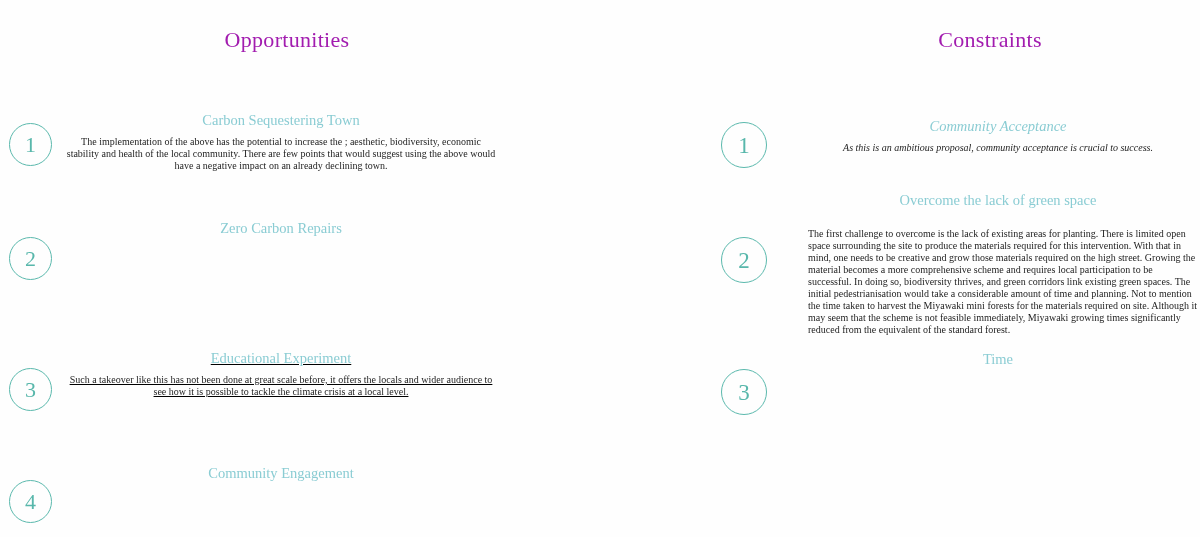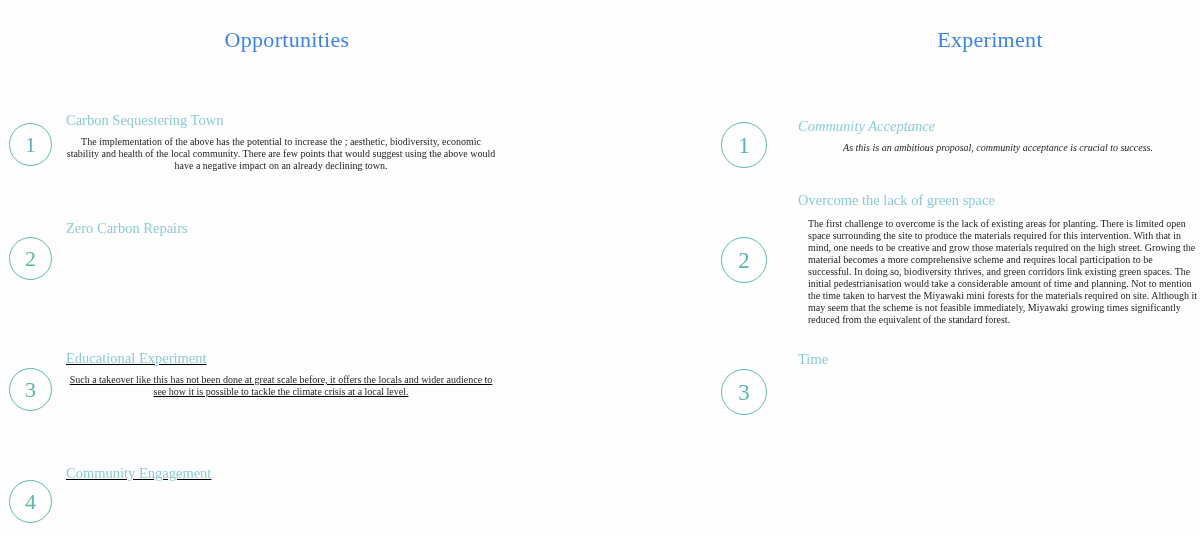--- a/index.html
+++ b/index.html
@@ -10,21 +10,21 @@
     background: #fefefe;
     font-family: "Liberation Serif", serif;
     overflow: hidden;
   }
   .col-title {
     position: absolute;
     margin: 0;
     font-weight: 400;
     font-size: 22px;
     letter-spacing: 0.3px;
-    color: #3b82f6;
+    color: #a21caf;
     text-align: center;
   }
   #title-0 { left: 0px;   top: 27px; width: 574px; }
   #title-1 { left: 788px; top: 27px; width: 404px; }
 
   .circle {
     position: absolute;
     box-sizing: border-box;
     border: 1.5px solid #5bb9ad;
     border-radius: 50%;
@@ -40,43 +40,44 @@
   #c02 { left: 9px;   top: 368px; width: 43px; height: 43px; }
   #c03 { left: 9px;   top: 480px; width: 43px; height: 43px; }
   #c10 { left: 721px; top: 122px; width: 46px; height: 46px; font-size: 23px; }
   #c11 { left: 721px; top: 237px; width: 46px; height: 46px; font-size: 23px; }
   #c12 { left: 721px; top: 369px; width: 46px; height: 46px; font-size: 23px; }
 
   .itext { position: absolute; }
   #t00 { left: 66px;  top: 112px; width: 430px; }
   #t01 { left: 66px;  top: 220px; width: 430px; }
   #t02 { left: 66px;  top: 350px; width: 430px; text-decoration: underline; }
-  #t03 { left: 66px;  top: 465px; width: 430px; text-decoration: underline; }
+  #t03 { left: 66px;  top: 465px; width: 430px; }
   #t10 { left: 798px; top: 118px; width: 400px; font-style: italic; }
   #t11 { left: 798px; top: 192px; width: 400px; }
   #t12 { left: 798px; top: 351px; width: 400px; }
 
   .iheading {
     margin: 0;
     font-weight: 400;
     font-size: 14.5px;
     line-height: 17px;
     color: #8accd3;
+    text-align: center;
   }
   .ibody {
     margin: 7px 0 0 0;
     font-size: 10px;
     line-height: 12px;
     color: #1d1d1d;
     text-align: center;
   }
   #t11 .ibody {
     text-align: left;
     padding-left: 10px;
-    margin-top: 9px;
+    margin-top: 19px;
   }
 </style>
 </head>
 <body>
 
 <div class="slide">
 
   <section>
     <h1 class="col-title" id="title-0">Opportunities</h1>
 
@@ -113,21 +114,21 @@
       <div class="circle" id="c03">
         <span>4</span>
       </div>
       <div class="itext" id="t03">
         <h2 class="iheading">Community Engagement</h2>
       </div>
     </div>
   </section>
 
   <section>
-    <h1 class="col-title" id="title-1">Experiment</h1>
+    <h1 class="col-title" id="title-1">Constraints</h1>
 
     <div>
       <div class="circle" id="c10">
         <span>1</span>
       </div>
       <div class="itext" id="t10">
         <h2 class="iheading">Community Acceptance</h2>
         <p class="ibody">As this is an ambitious proposal, community acceptance is crucial to success.</p>
       </div>
     </div>

